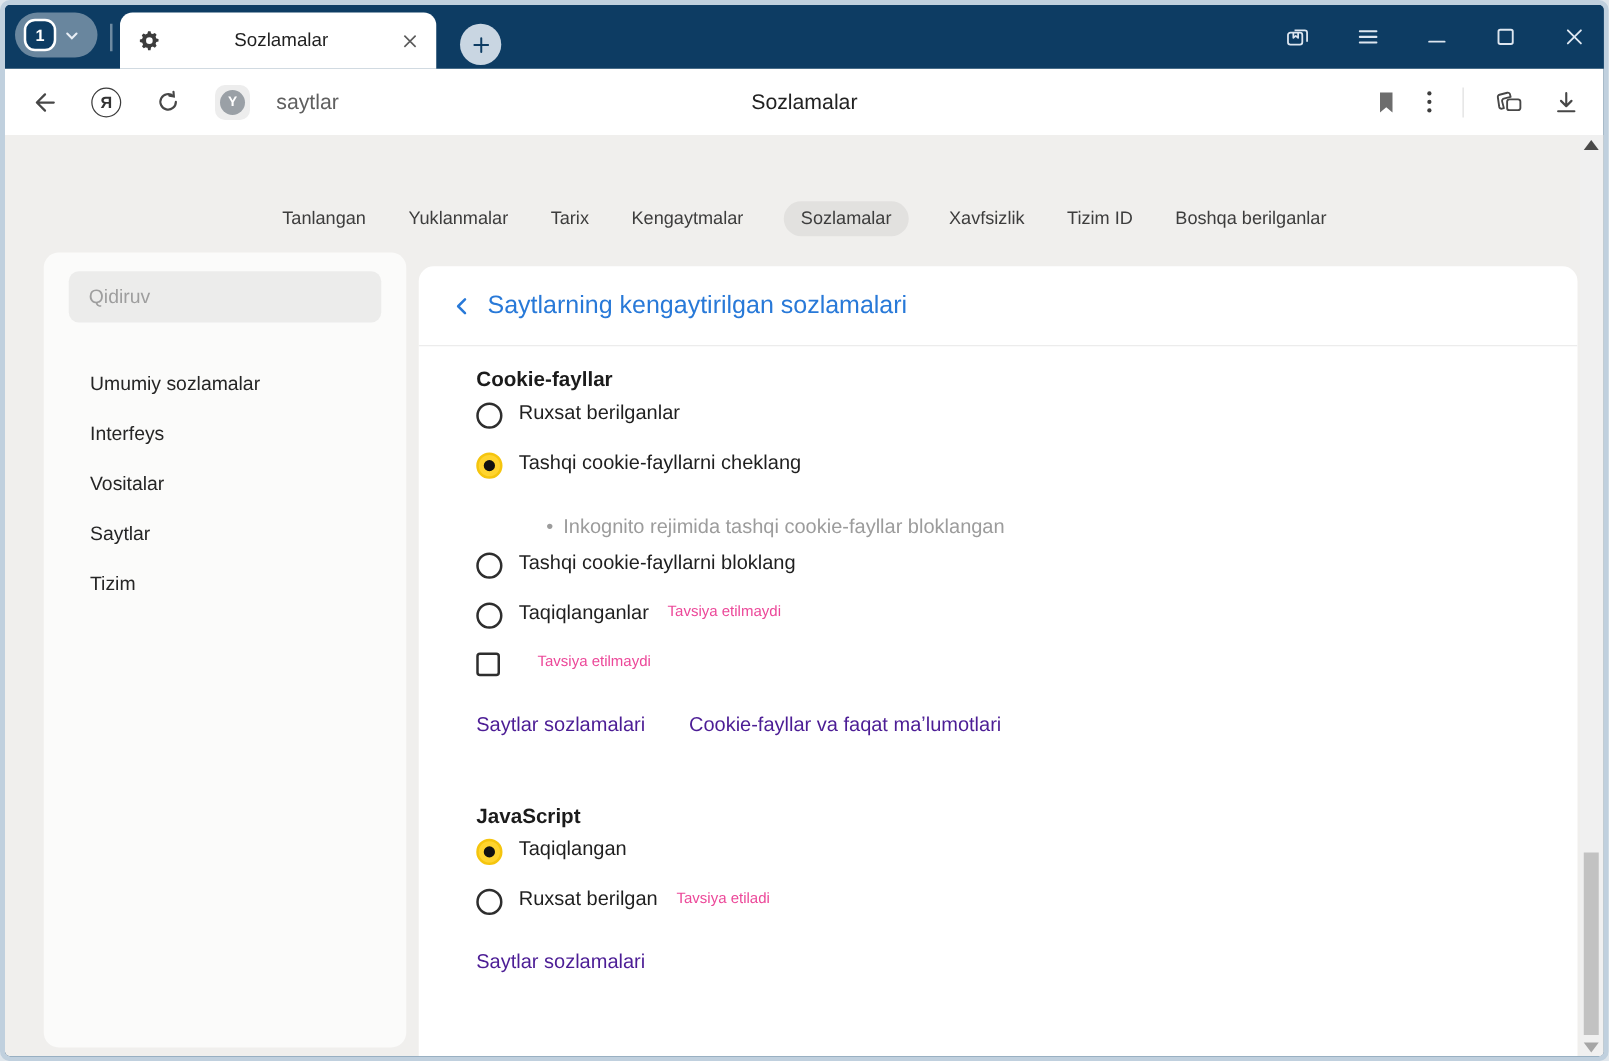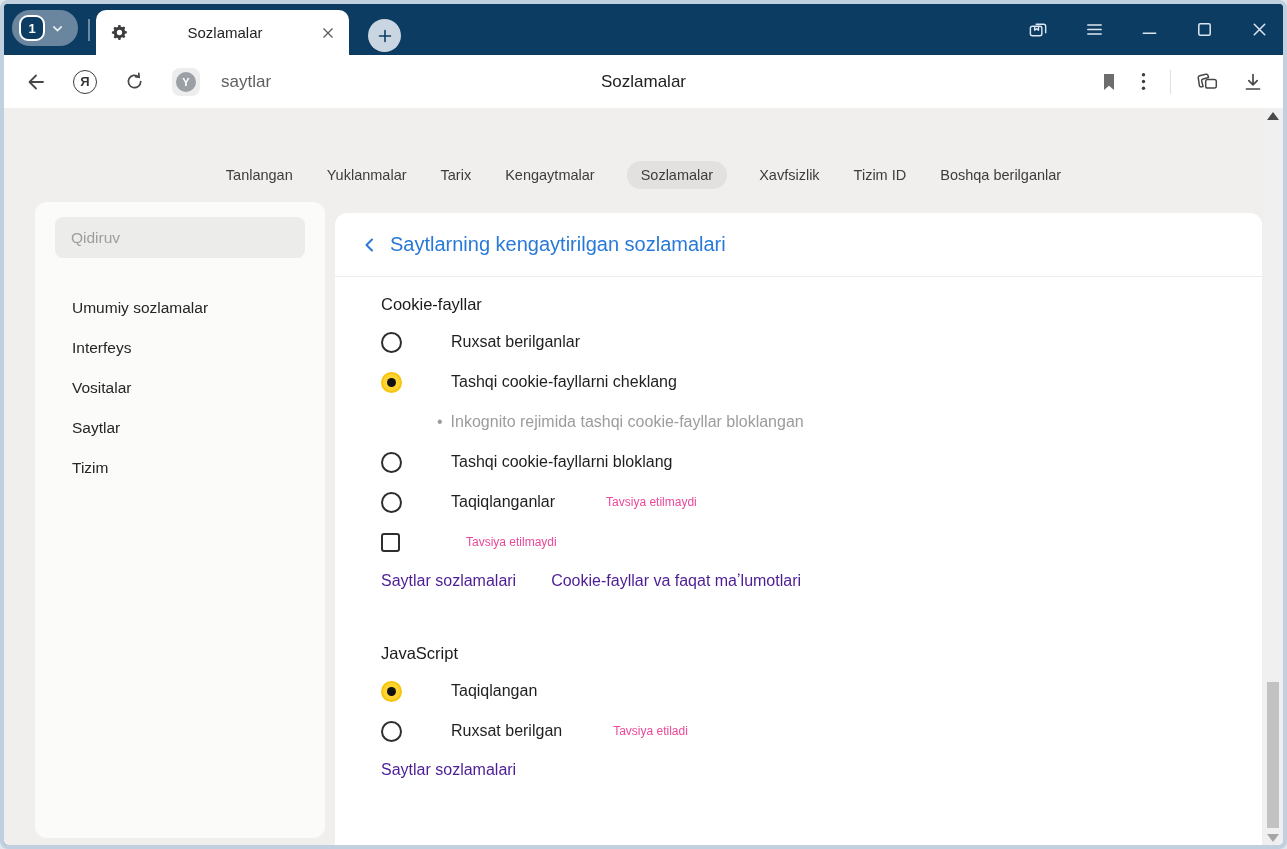--- a/index.html
+++ b/index.html
@@ -56,22 +56,22 @@
   
   .main-card{ position:absolute; left:331px; right:21px; top:94px; bottom:0; background:#ffffff;
     border-radius:12px 12px 0 0; overflow:hidden;margin-top:11px;}
   .main-header{ height:64px; display:flex; align-items:center; padding:0 26px; border-bottom:1px solid #ececec;
     cursor:pointer;}
   .main-header .back-chevron{ display:flex; color:#2879d8;}
   .main-title{ font-size:20px; color:#2879d8; margin-left:11px;}
   .main-body{ padding:8px 40px 0 46px;}
   .section{ margin-top:10px;}
   .section + .section{ margin-top:54px;}
-  .section-title{ font-size:16.5px; font-weight:normal; color:#1b1b1b; margin-bottom:8px;}
-  .opt-row{ display:flex; align-items:center; min-height:40px; cursor:pointer;gap:36px;}
+  .section-title{ font-size:16.5px; font-weight:bold; color:#1b1b1b; margin-bottom:8px;}
+  .opt-row{ display:flex; min-height:40px; cursor:pointer;}
   .radio{ width:21px; height:21px; border:2px solid #2e2e2e; border-radius:50%; background:#fff;
     flex:0 0 auto; margin-right:13px; display:flex; align-items:center; justify-content:center;}
   .radio.sel{ border-color:#f5c50e; background:#ffd42e;}
   .radio.sel::after{ content:""; width:9px; height:9px; border-radius:50%; background:#111; display:block;}
   .checkbox{ width:19px; height:19px; border:2px solid #2e2e2e; border-radius:3px; background:#fff;
     flex:0 0 auto; margin-right:15px;}
   .opt-label{ font-size:16px; color:#1f1f1f;}
   .opt-hint{ font-size:12px; color:#ec4899; margin-left:15px;}
   .note-row{ display:flex; align-items:center; min-height:40px; padding-left:56px;
     font-size:16px; color:#9c9c9c;text-align:right;}

